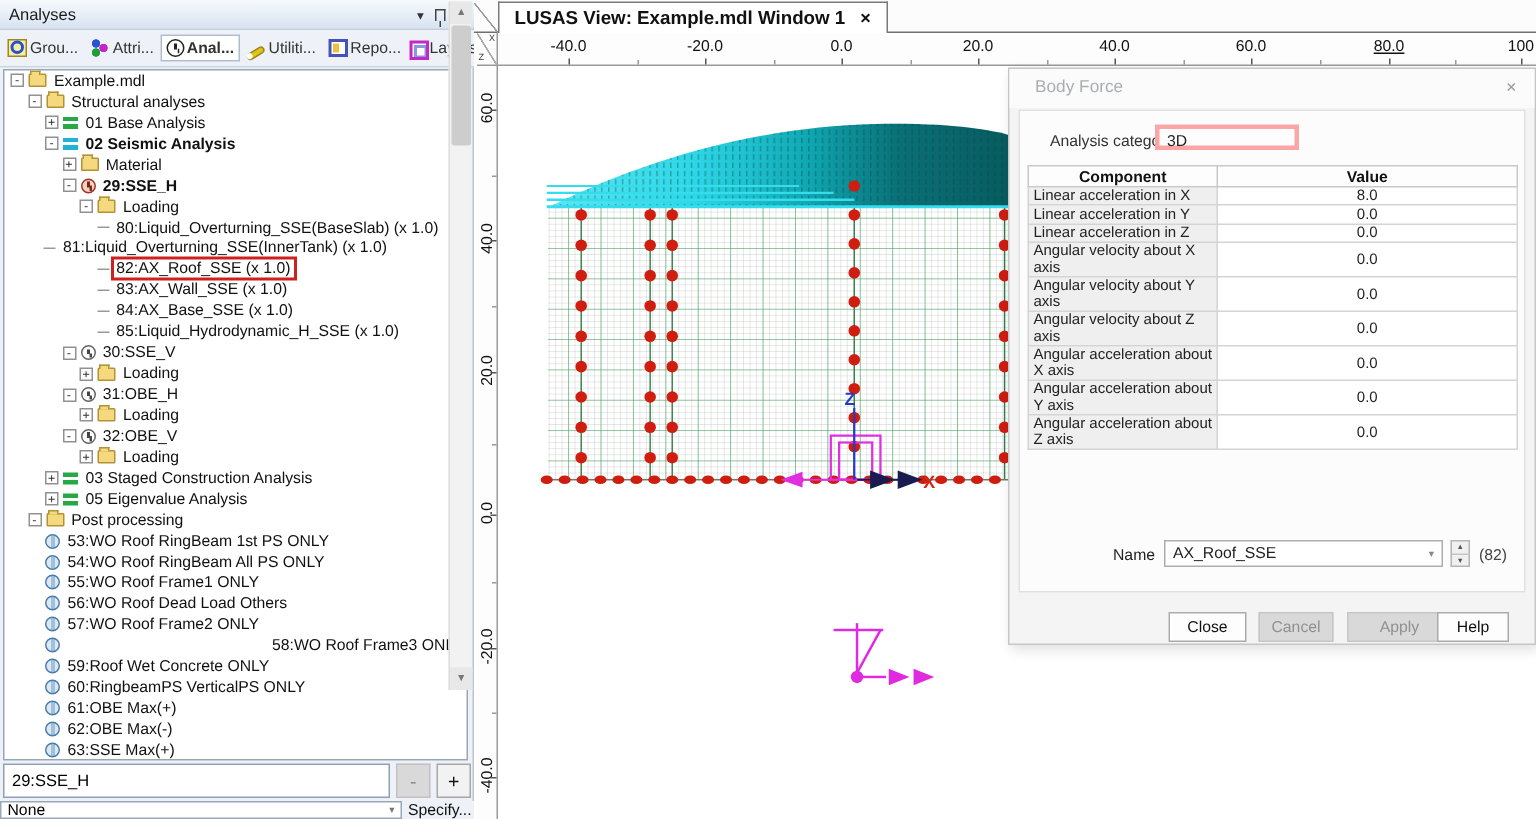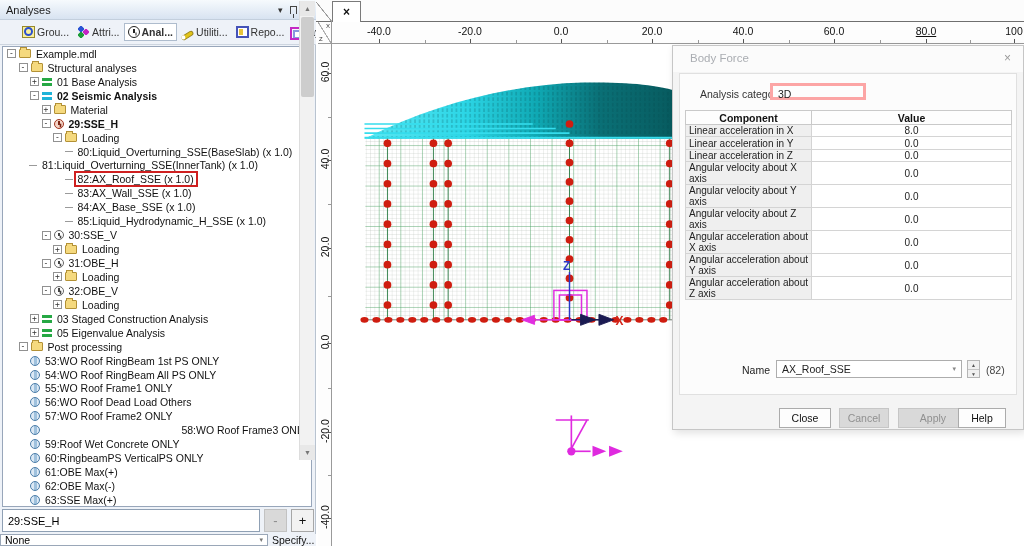--- a/index.html
+++ b/index.html
@@ -14,21 +14,21 @@
                     background:linear-gradient(#f6fafd,#d8e3f1); border-bottom:1px solid #c3cfdd;
                     display:flex; align-items:center; padding:0 6px; font-size:11px; color:#1a1a1a; }
   #panel-title { flex:1; }
   .tb-icons { display:flex; gap:7px; align-items:center; color:#333; }
   .tb-glyph { font-size:9px; cursor:default; }
   .pin-shape { width:7px; height:8px; border:1px solid #444; border-bottom:none; position:relative; }
   .pin-shape::after { content:""; position:absolute; left:2px; bottom:-4px; width:1px; height:4px; background:#444; }
 
   #panel-toolbar { position:absolute; left:0; top:20px; width:336px; height:25px;
                    background:#eef2f8; border-bottom:1px solid #cdd5df;
-                   display:flex; align-items:center; padding:0 18px; }
+                   display:flex; align-items:center; padding:0 1px; }
   .ptab { display:flex; align-items:center; gap:2px; padding:2px 3px; font-size:10.5px; color:#333;
           white-space:nowrap; border:1px solid transparent; }
   .ptab.sel { background:#fff; border:1px solid #aebccd; font-weight:bold; }
   .tico { width:13px; height:12px; display:inline-block; position:relative; flex:none; }
   .tico-groups { background:#f7ef9e; border:1px solid #97882a; }
   .tico-groups::after { content:""; position:absolute; right:1px; bottom:1px; width:5px; height:5px;
                         border:2px solid #2a4fd0; border-radius:50%; }
   .tico-attributes { background:
       radial-gradient(circle at 4px 3px, #2a54d4 0 2.6px, transparent 3px),
       radial-gradient(circle at 9px 6px, #c425c4 0 2.6px, transparent 3px),
@@ -366,20 +366,21 @@
         <span class="chev">▾</span>
       </div>
       <div id="specify-btn">Specify...</div>
     </div>
   </div>
 
   <div id="view">
     <div id="tabbar">
       <div id="tab-corner"></div>
       <div id="view-tab">
+        <span>LUSAS View: Example.mdl Window 1</span>
         <span class="x">×</span>
       </div>
     </div>
     <div id="ruler-corner">
       <span class="cx">X</span>
       <span class="cz">Z</span>
     </div>
     <div id="hruler">
         <span class="htick-label" style="left: 47px;">-40.0</span>
         <span class="htick" style="left: 47px;"></span>

